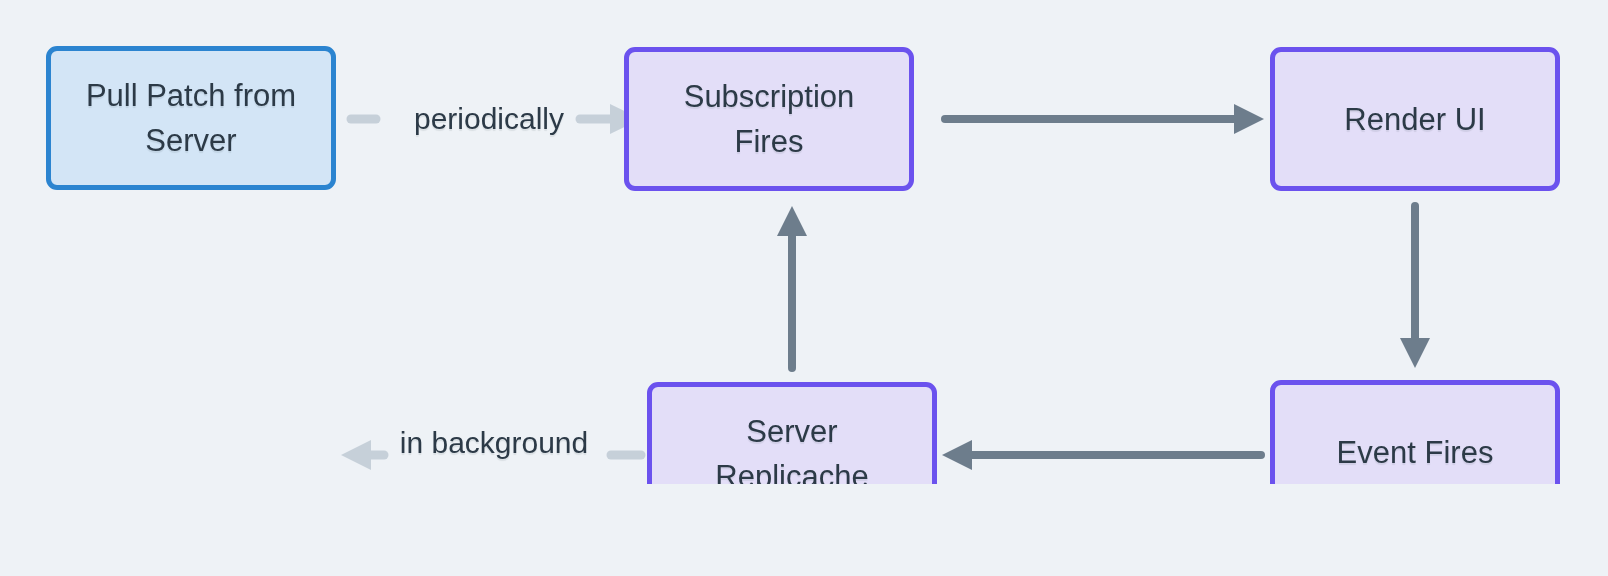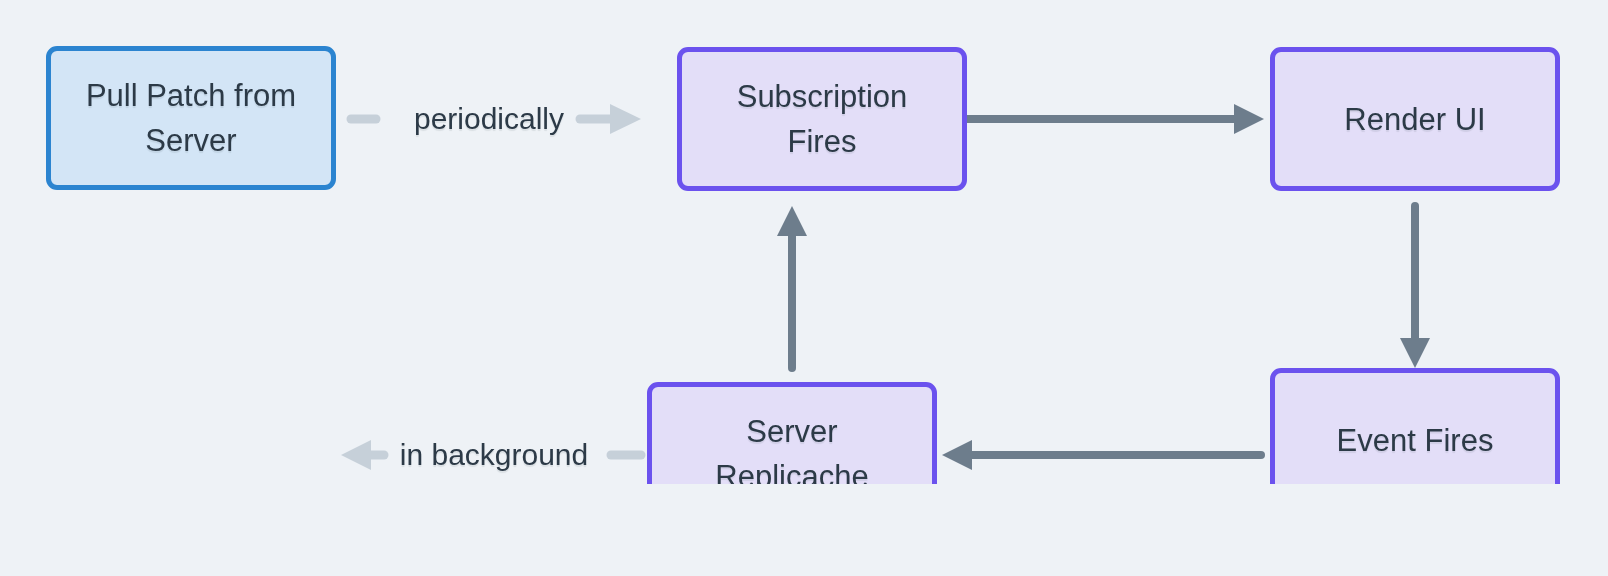--- a/index.html
+++ b/index.html
@@ -96,26 +96,26 @@
 
     <g>
       <line class="light-stroke" x1="371" y1="455" x2="384" y2="455"></line>
       <polygon class="light-fill" points="341,455 371,440 371,470"></polygon>
       <line class="light-stroke" x1="611" y1="455" x2="641" y2="455"></line>
     </g>
   </svg>
 
   <div class="node blue" style="left:46px; top:46px;">Pull Patch from Server</div>
 
-  <div class="node purple" style="left:677px; top:47px;text-align:center;">Subscription Fires</div>
+  <div class="node purple" style="left:624px; top:47px;text-align:center;">Subscription Fires</div>
 
   <div class="node purple" style="left:1270px; top:47px;text-align:center;">Render UI</div>
 
-  <div class="node purple" style="left:1270px; top:368px;">Event Fires</div>
+  <div class="node purple" style="left:1270px; top:380px;">Event Fires</div>
 
   <div class="node purple" style="left:647px; top:382px;">Server Replicache</div>
 
 
   <div class="edge-label" style="left:489px; top:119px;">periodically</div>
 
-  <div class="edge-label" style="left:494px; top:455px;">in background</div>
+  <div class="edge-label" style="left:494px; top:443px;">in background</div>
 
 </div>
 
 </body></html>

